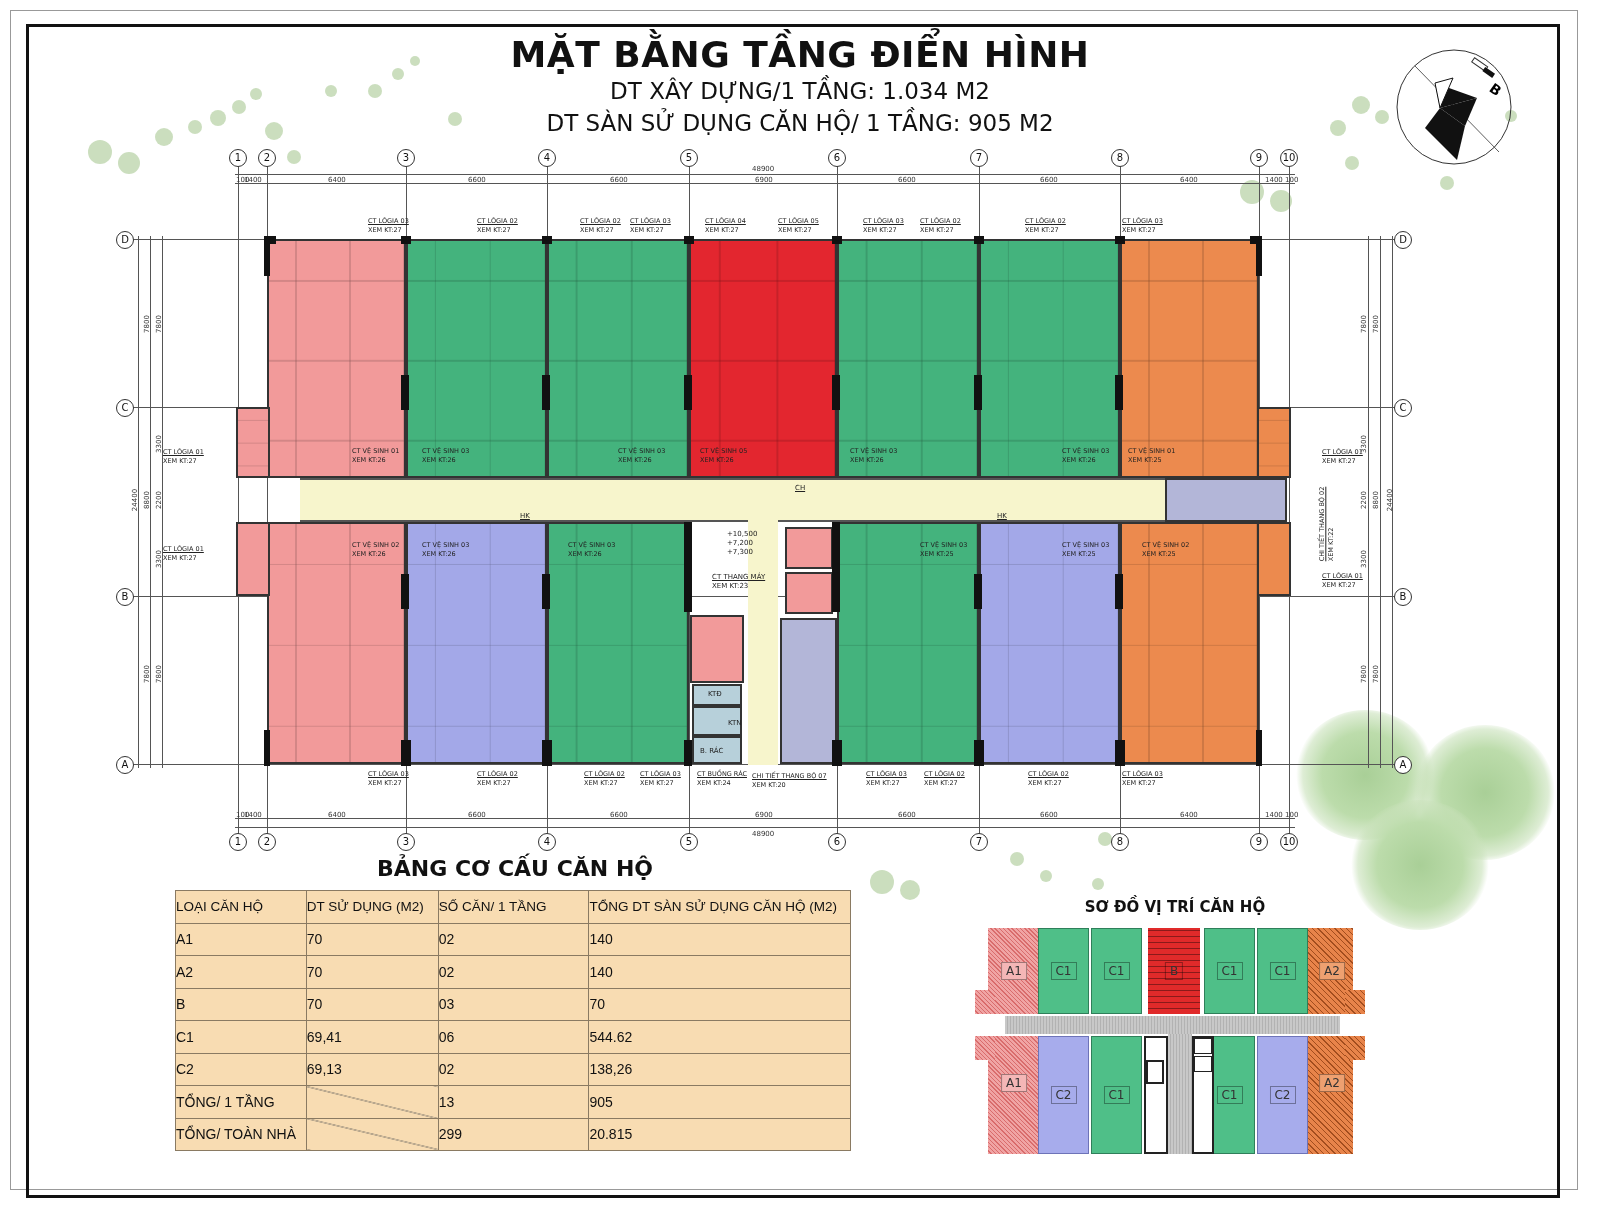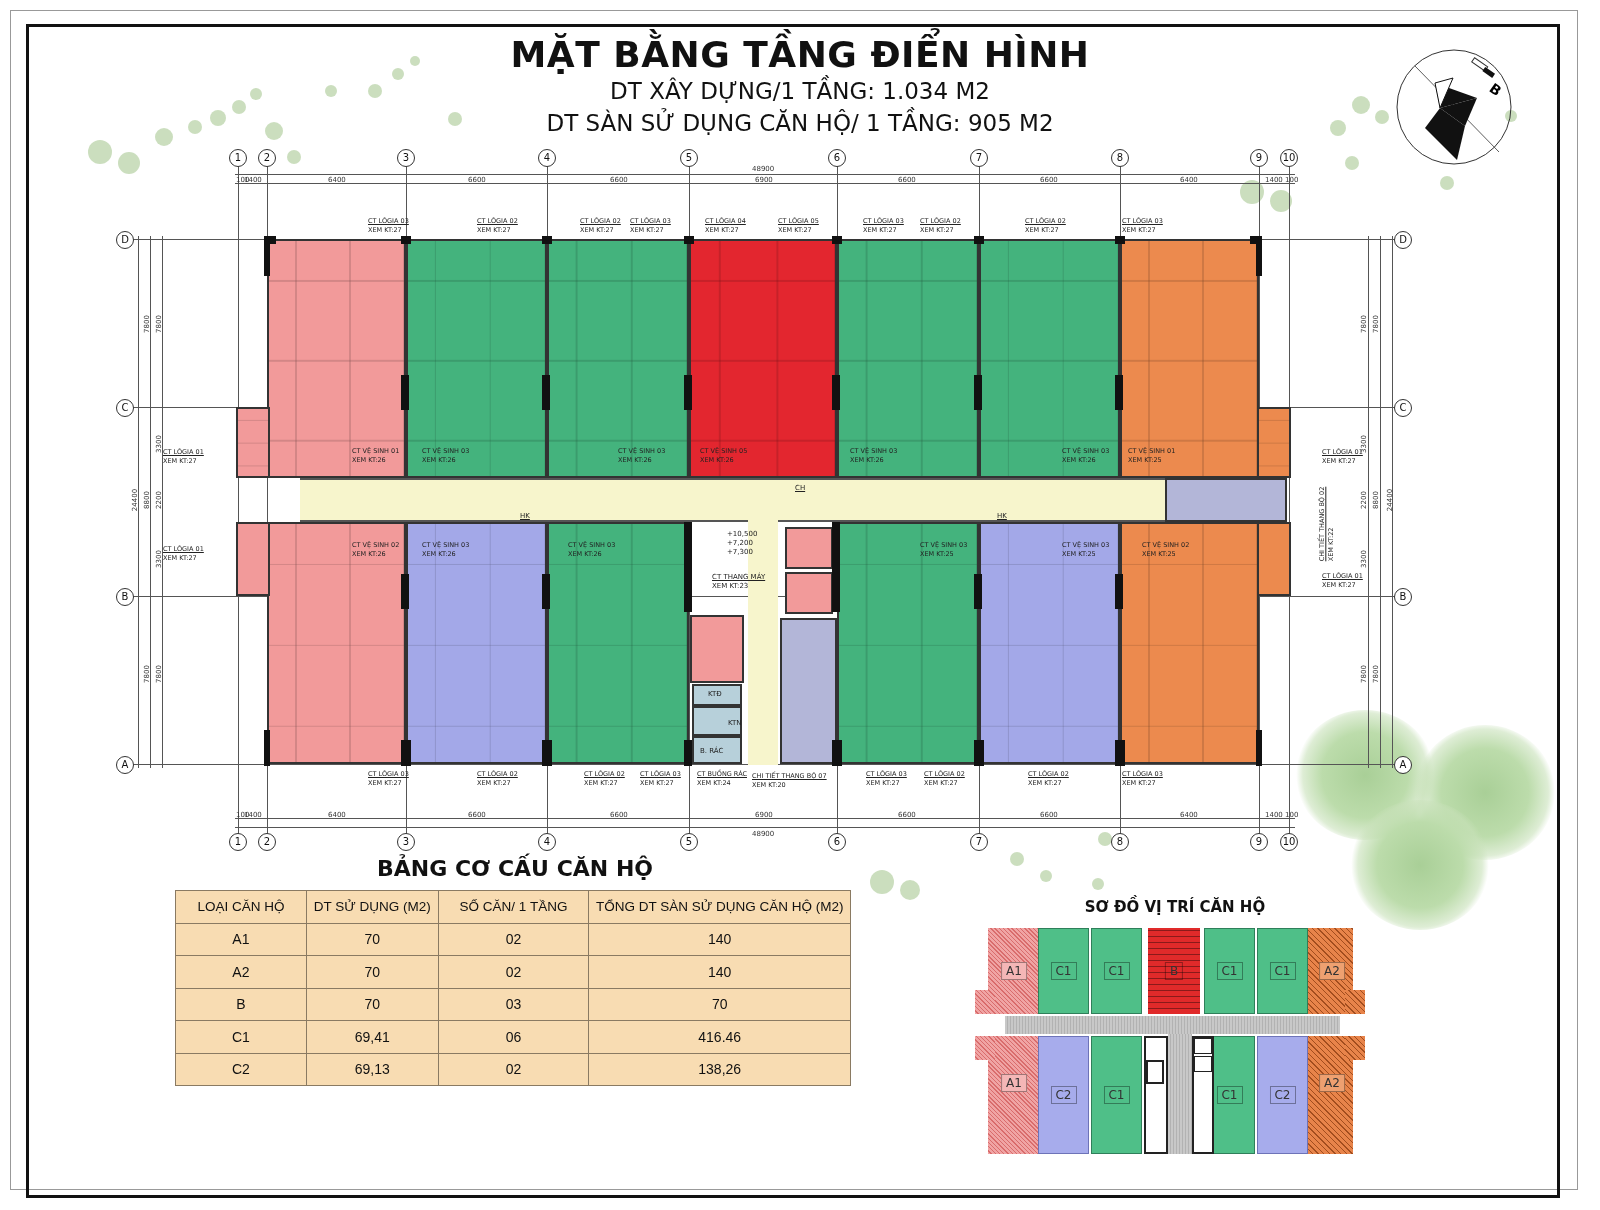--- a/index.html
+++ b/index.html
@@ -22,21 +22,21 @@
      linear-gradient(#0000 49%,rgba(0,0,0,.25) 49%,rgba(0,0,0,.25) 51%,#0000 51%) 0 0/100% 34%,
      linear-gradient(90deg,#0000 49%,rgba(0,0,0,.25) 49%,rgba(0,0,0,.25) 51%,#0000 51%) 0 0/40% 100%;
      opacity:.5;pointer-events:none;}
   .col-wall{position:absolute;background:#111;}
   .corridor{position:absolute;background:#f7f5cc;border-top:2px solid #555;border-bottom:2px solid #555;box-sizing:border-box;}
   .core{position:absolute;box-sizing:border-box;border:2px solid #333;}
   .core-lbl{position:absolute;font-size:7px;color:#222;}
   .compass{position:absolute;left:1395px;top:48px;width:118px;height:118px;}
   .tbl-title{position:absolute;left:170px;width:690px;top:856px;text-align:center;font-weight:bold;font-size:22px;}
   table.cc{position:absolute;left:175px;top:890px;width:676px;border-collapse:collapse;background:#f8dcb2;font-size:14px;font-family:"Liberation Sans",sans-serif;}
-  table.cc td, table.cc th{border:1px solid #8a7a62;height:31.5px;text-align:center;font-weight:normal;padding:0;}
+  table.cc td, table.cc th{border:1px solid #8a7a62;height:31.5px;text-align:left;font-weight:normal;padding:0;}
   table.cc th{font-size:13.5px;}
   .diag{background:linear-gradient(to bottom left,#0000 calc(50% - 0.6px),#555 50%,#0000 calc(50% + 0.6px));}
   .map-title{position:absolute;left:1030px;top:898px;width:290px;text-align:center;font-weight:bold;font-size:15px;}
   .mu{position:absolute;box-sizing:border-box;}
   .mlbl{position:absolute;left:50%;top:50%;transform:translate(-50%,-50%);font-size:12px;padding:1px 4px;border:1px solid rgba(0,0,0,.35);color:#333;}
   .hatch-a1{background:repeating-linear-gradient(45deg,#f0a4a4 0 2px,#d96c6c 2px 3px);}
   .brick-b{background:repeating-linear-gradient(0deg,#e02a2a 0 5px,#8a1a1a 5px 6px);}
   .herring{background:repeating-linear-gradient(45deg,#e8844a 0 3px,#a24d1e 3px 4px),#e8844a;}
   .c1{background:#4fbf88;border:1px solid #2f7f5a;}
   .c2{background:#a7acec;border:1px solid #6d73b8;}
@@ -461,27 +461,39 @@
   <tr>
         <td>B</td>
         <td>70</td>
         <td>03</td>
         <td>70</td>
       </tr>
   <tr>
         <td>C1</td>
         <td>69,41</td>
         <td>06</td>
-        <td>416.46</td>
+        <td>544.62</td>
       </tr>
   <tr>
         <td>C2</td>
         <td>69,13</td>
         <td>02</td>
         <td>138,26</td>
+      </tr>
+  <tr>
+        <td>TỔNG/ 1 TẦNG</td>
+        <td class="diag"></td>
+        <td>13</td>
+        <td>905</td>
+      </tr>
+  <tr>
+        <td>TỔNG/ TOÀN NHÀ</td>
+        <td class="diag"></td>
+        <td>299</td>
+        <td>20.815</td>
       </tr>
 </tbody>
   </table>
 
 <div class="map-title">SƠ ĐỒ VỊ TRÍ CĂN HỘ</div>
 <div>
   <div class="map-corr" style="left:1005px;top:1016px;width:335px;height:18px"></div>
   <div class="map-corr" style="left:1168px;top:1034px;width:24px;height:120px"></div>
 
   <div class="mu hatch-a1" style="left:988px;top:928px;width:50px;height:86px"></div>

